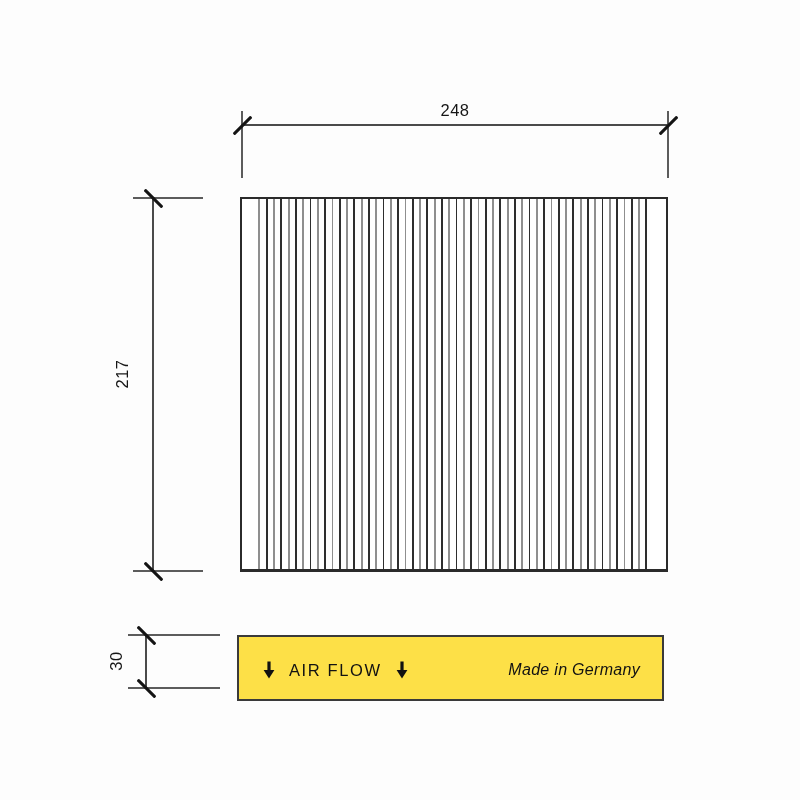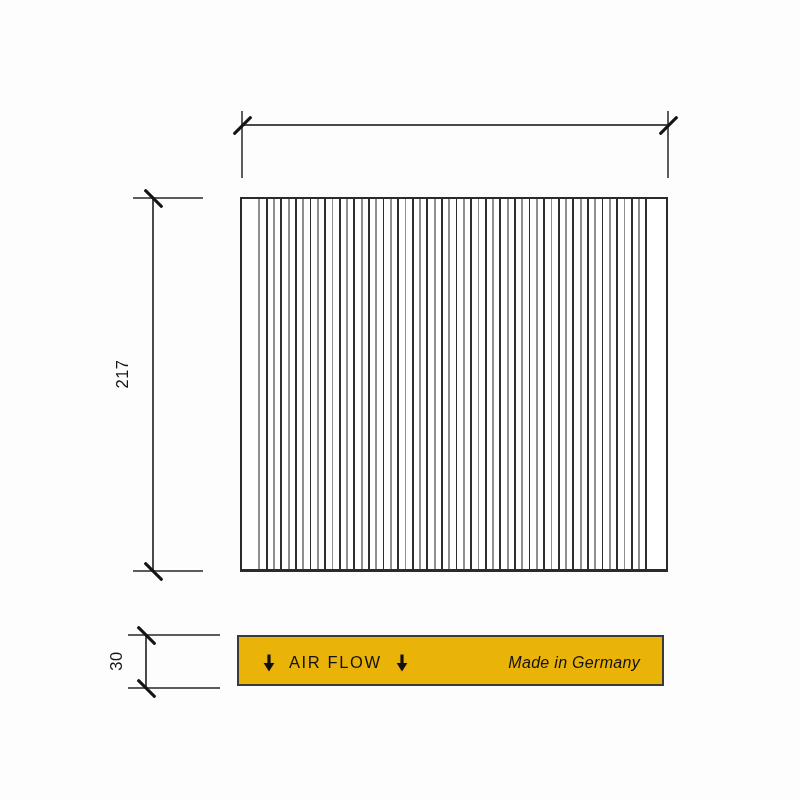--- a/index.html
+++ b/index.html
@@ -90,23 +90,23 @@
       #2e2e2e      12.8px, #2e2e2e      14.6px
     );
   }
 
   
   .flow-box {
     position: absolute;
     left: 237px;
     top: 635px;
     width: 427px;
-    height: 51px;
+    height: 66px;
     box-sizing: border-box;
-    background: #eab308;
+    background: #fde047;
     border: 2px solid #3a3a3a;
     display: flex;
     align-items: center;
     padding: 4px 22px 0 24px;
   }
   .flow-left {
     display: flex;
     align-items: center;
     gap: 14px;
   }
@@ -124,20 +124,21 @@
     white-space: nowrap;
     font-style: italic;
   }
   .arrow-down { display: block; }
 </style>
 </head>
 <body>
 
 <div class="canvas">
 
+  <div class="dim-label dim-w-label">248</div>
   <div class="dline dim-w-line"></div>
   <div class="eline dim-w-ext-l"></div>
   <div class="eline dim-w-ext-r"></div>
   <div class="tick fwd dim-w-tick-l"></div>
   <div class="tick fwd dim-w-tick-r"></div>
 
   <div class="dim-label rot dim-h-label">217</div>
   <div class="dline dim-h-line"></div>
   <div class="eline dim-h-ext-t"></div>
   <div class="eline dim-h-ext-b"></div>

